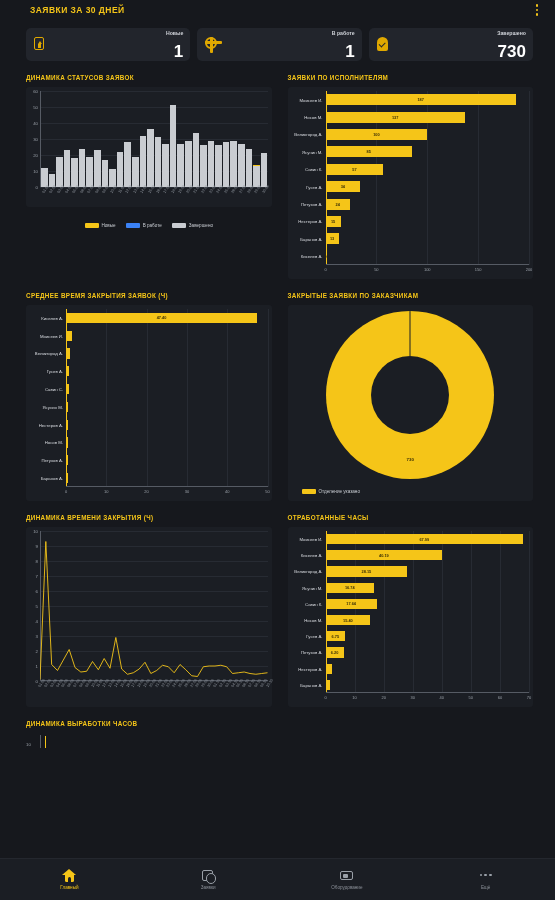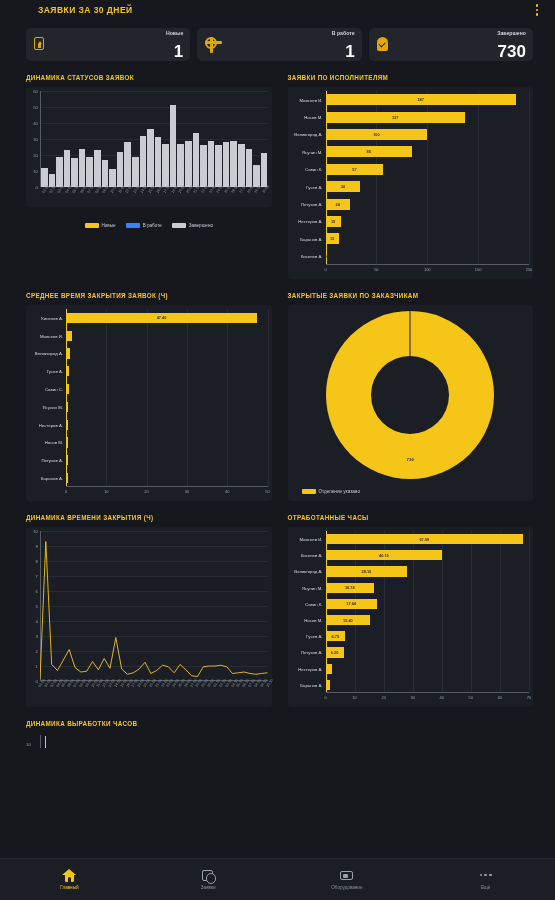--- a/index.html
+++ b/index.html
@@ -8,21 +8,21 @@
     background: #16181d;
     font-family: "Liberation Sans", sans-serif;
     color: #e8e8e8;
     overflow: hidden;
   }
   .app { position: relative; width: 555px; height: 900px; background: #16181d; }
 
   
   .topbar {
     height: 20px; display: flex; align-items: center;
-    padding: 0 14px 0 38px; justify-content: space-between;
+    padding: 0 14px 0 30px; justify-content: space-between;
   }
   .page-title {
     color: #f5c518; font-size: 8.5px; font-weight: bold;
     letter-spacing: .45px; text-transform: uppercase;
   }
   .kebab { display: flex; flex-direction: column; gap: 2px; cursor: pointer; padding: 3px; }
   .kebab i { width: 2.5px; height: 2.5px; background: #f5c518; border-radius: 50%; display: block; }
 
   
   .scroll { position: absolute; top: 28px; left: 0; right: 0; bottom: 42px; overflow: hidden; }

